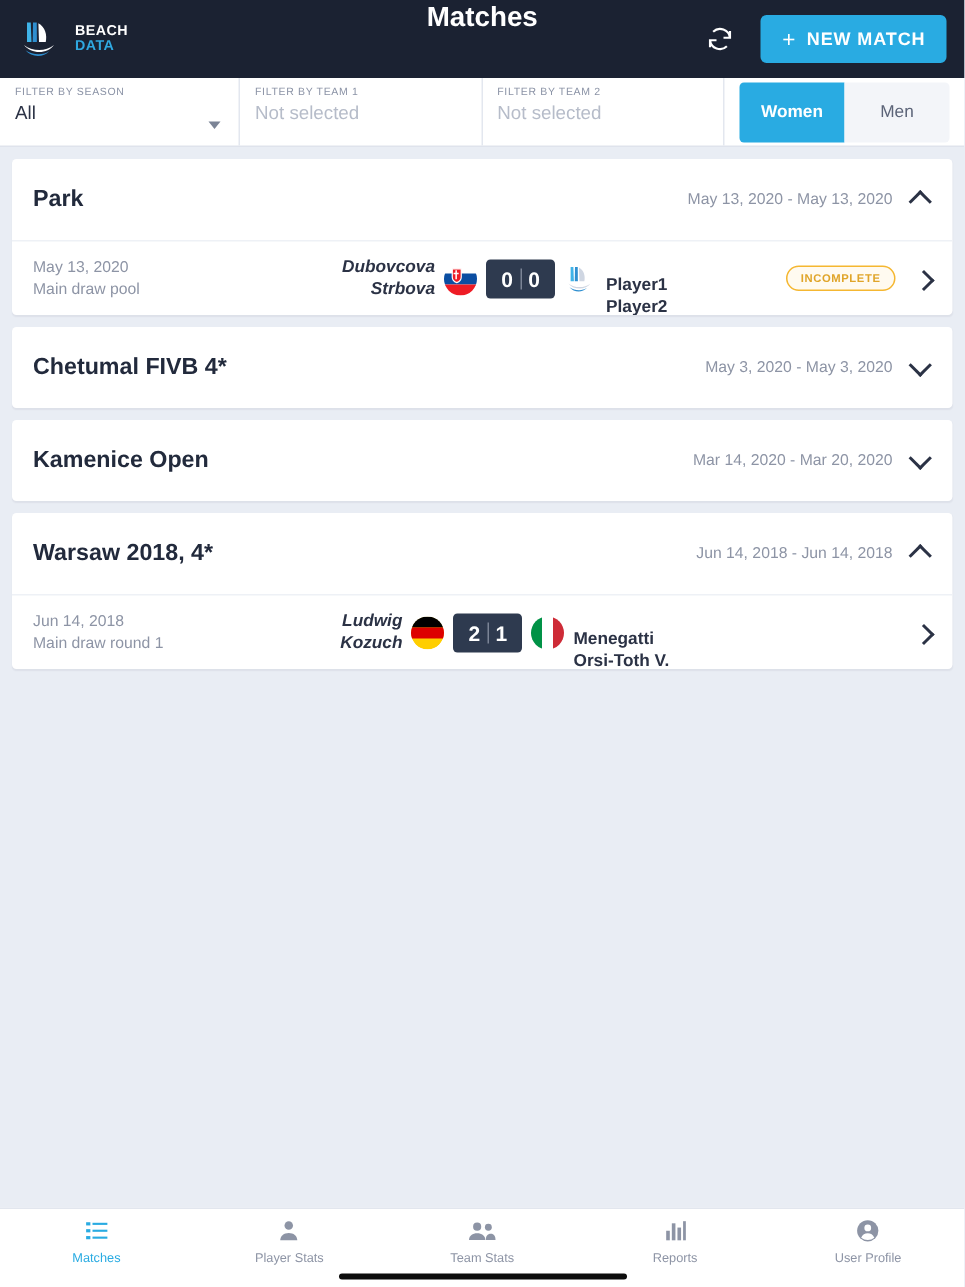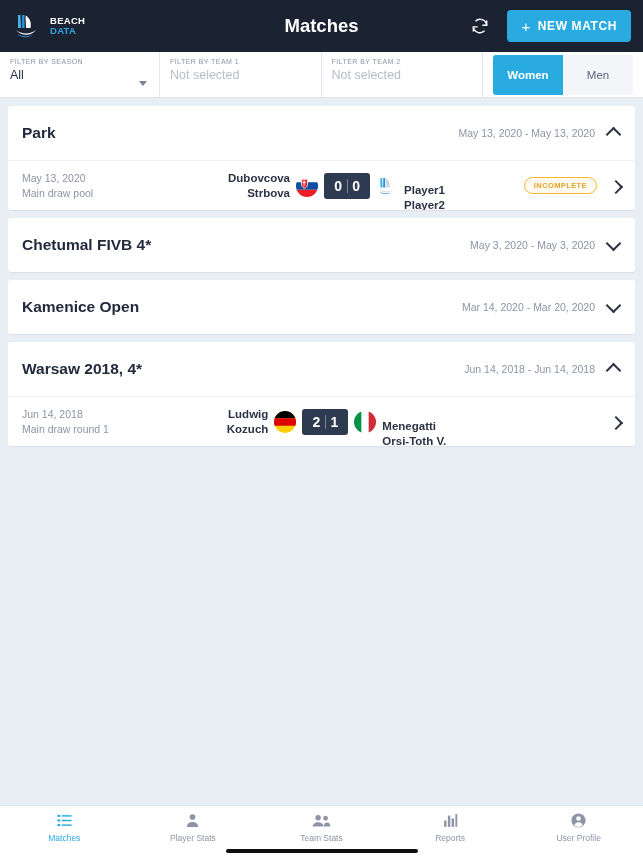--- a/index.html
+++ b/index.html
@@ -7,21 +7,21 @@
     width: 643px; height: 858px;
     font-family: "Liberation Sans", sans-serif;
     background: #e9edf4;
     overflow: hidden;
   }
   .app { width: 643px; height: 858px; display: flex; flex-direction: column; position: relative; }
 
   
   .header {
     height: 52px; background: #1b2232; flex: 0 0 52px;
-    display: flex; align-items: center; position: relative; padding: 12px 12px;
+    display: flex; position: relative; padding: 0 12px;
   }
   .logo-wrap { display: flex; align-items: center; gap: 8px; }
   .logo-mark { width: 30px; height: 30px; position: relative; }
   .logo-text { line-height: 1.05; }
   .logo-line1 { font-size: 9.5px; font-weight: bold; color: #ffffff; letter-spacing: .3px; }
   .logo-line2 { font-size: 9.5px; font-weight: bold; color: #2fa8e0; letter-spacing: .3px; }
   .page-title {
     position: absolute; left: 0; right: 0; text-align: center;
     font-size: 18.5px; font-weight: bold; color: #ffffff; pointer-events: none;
   }
@@ -61,21 +61,21 @@
     transform: rotate(45deg);
   }
   .chev.down::before { top: 0px; transform: rotate(225deg); }
 
   .match-row { height: 50px; display: flex; align-items: center; padding: 0 14px; border-top: 1px solid #eef1f6; cursor: pointer; }
   .match-meta { width: 150px; line-height: 1.35; }
   .match-date { font-size: 10.5px; color: #8d94a5; }
   .match-phase { font-size: 10.5px; color: #8d94a5; }
   .match-center { flex: 1 1 auto; display: flex; align-items: center; justify-content: center; gap: 6px; }
   .team { line-height: 1.3; }
-  .team.left { text-align: right; }
+  .team.left { text-align: right; font-style: italic; }
   .team.right { text-align: left; margin-top: 24px; }
   .pname { font-size: 11.5px; color: #2b3245; font-weight: bold; white-space: nowrap; }
   .flag { width: 22px; height: 22px; border-radius: 50%; overflow: hidden; flex: 0 0 22px; position: relative; }
   .score-box { background: #2e3a4f; border-radius: 3px; height: 26px; min-width: 46px; display: flex; align-items: center; justify-content: center; gap: 0; padding: 0 4px; }
   .score-num { color: #fff; font-size: 14px; font-weight: bold; width: 17px; text-align: center; }
   .score-sep { width: 1px; height: 14px; background: #7b8496; }
   .match-right { width: 120px; display: flex; align-items: center; justify-content: flex-end; gap: 14px; }
   .badge { border: 1px solid #f5b731; color: #e0a52a; background: #fffaf0; border-radius: 11px; font-size: 7.5px; letter-spacing: .4px; padding: 3px 9px; font-weight: bold; }
   .row-chev { width: 10px; height: 14px; position: relative; flex: 0 0 10px; }
   .row-chev::before {

